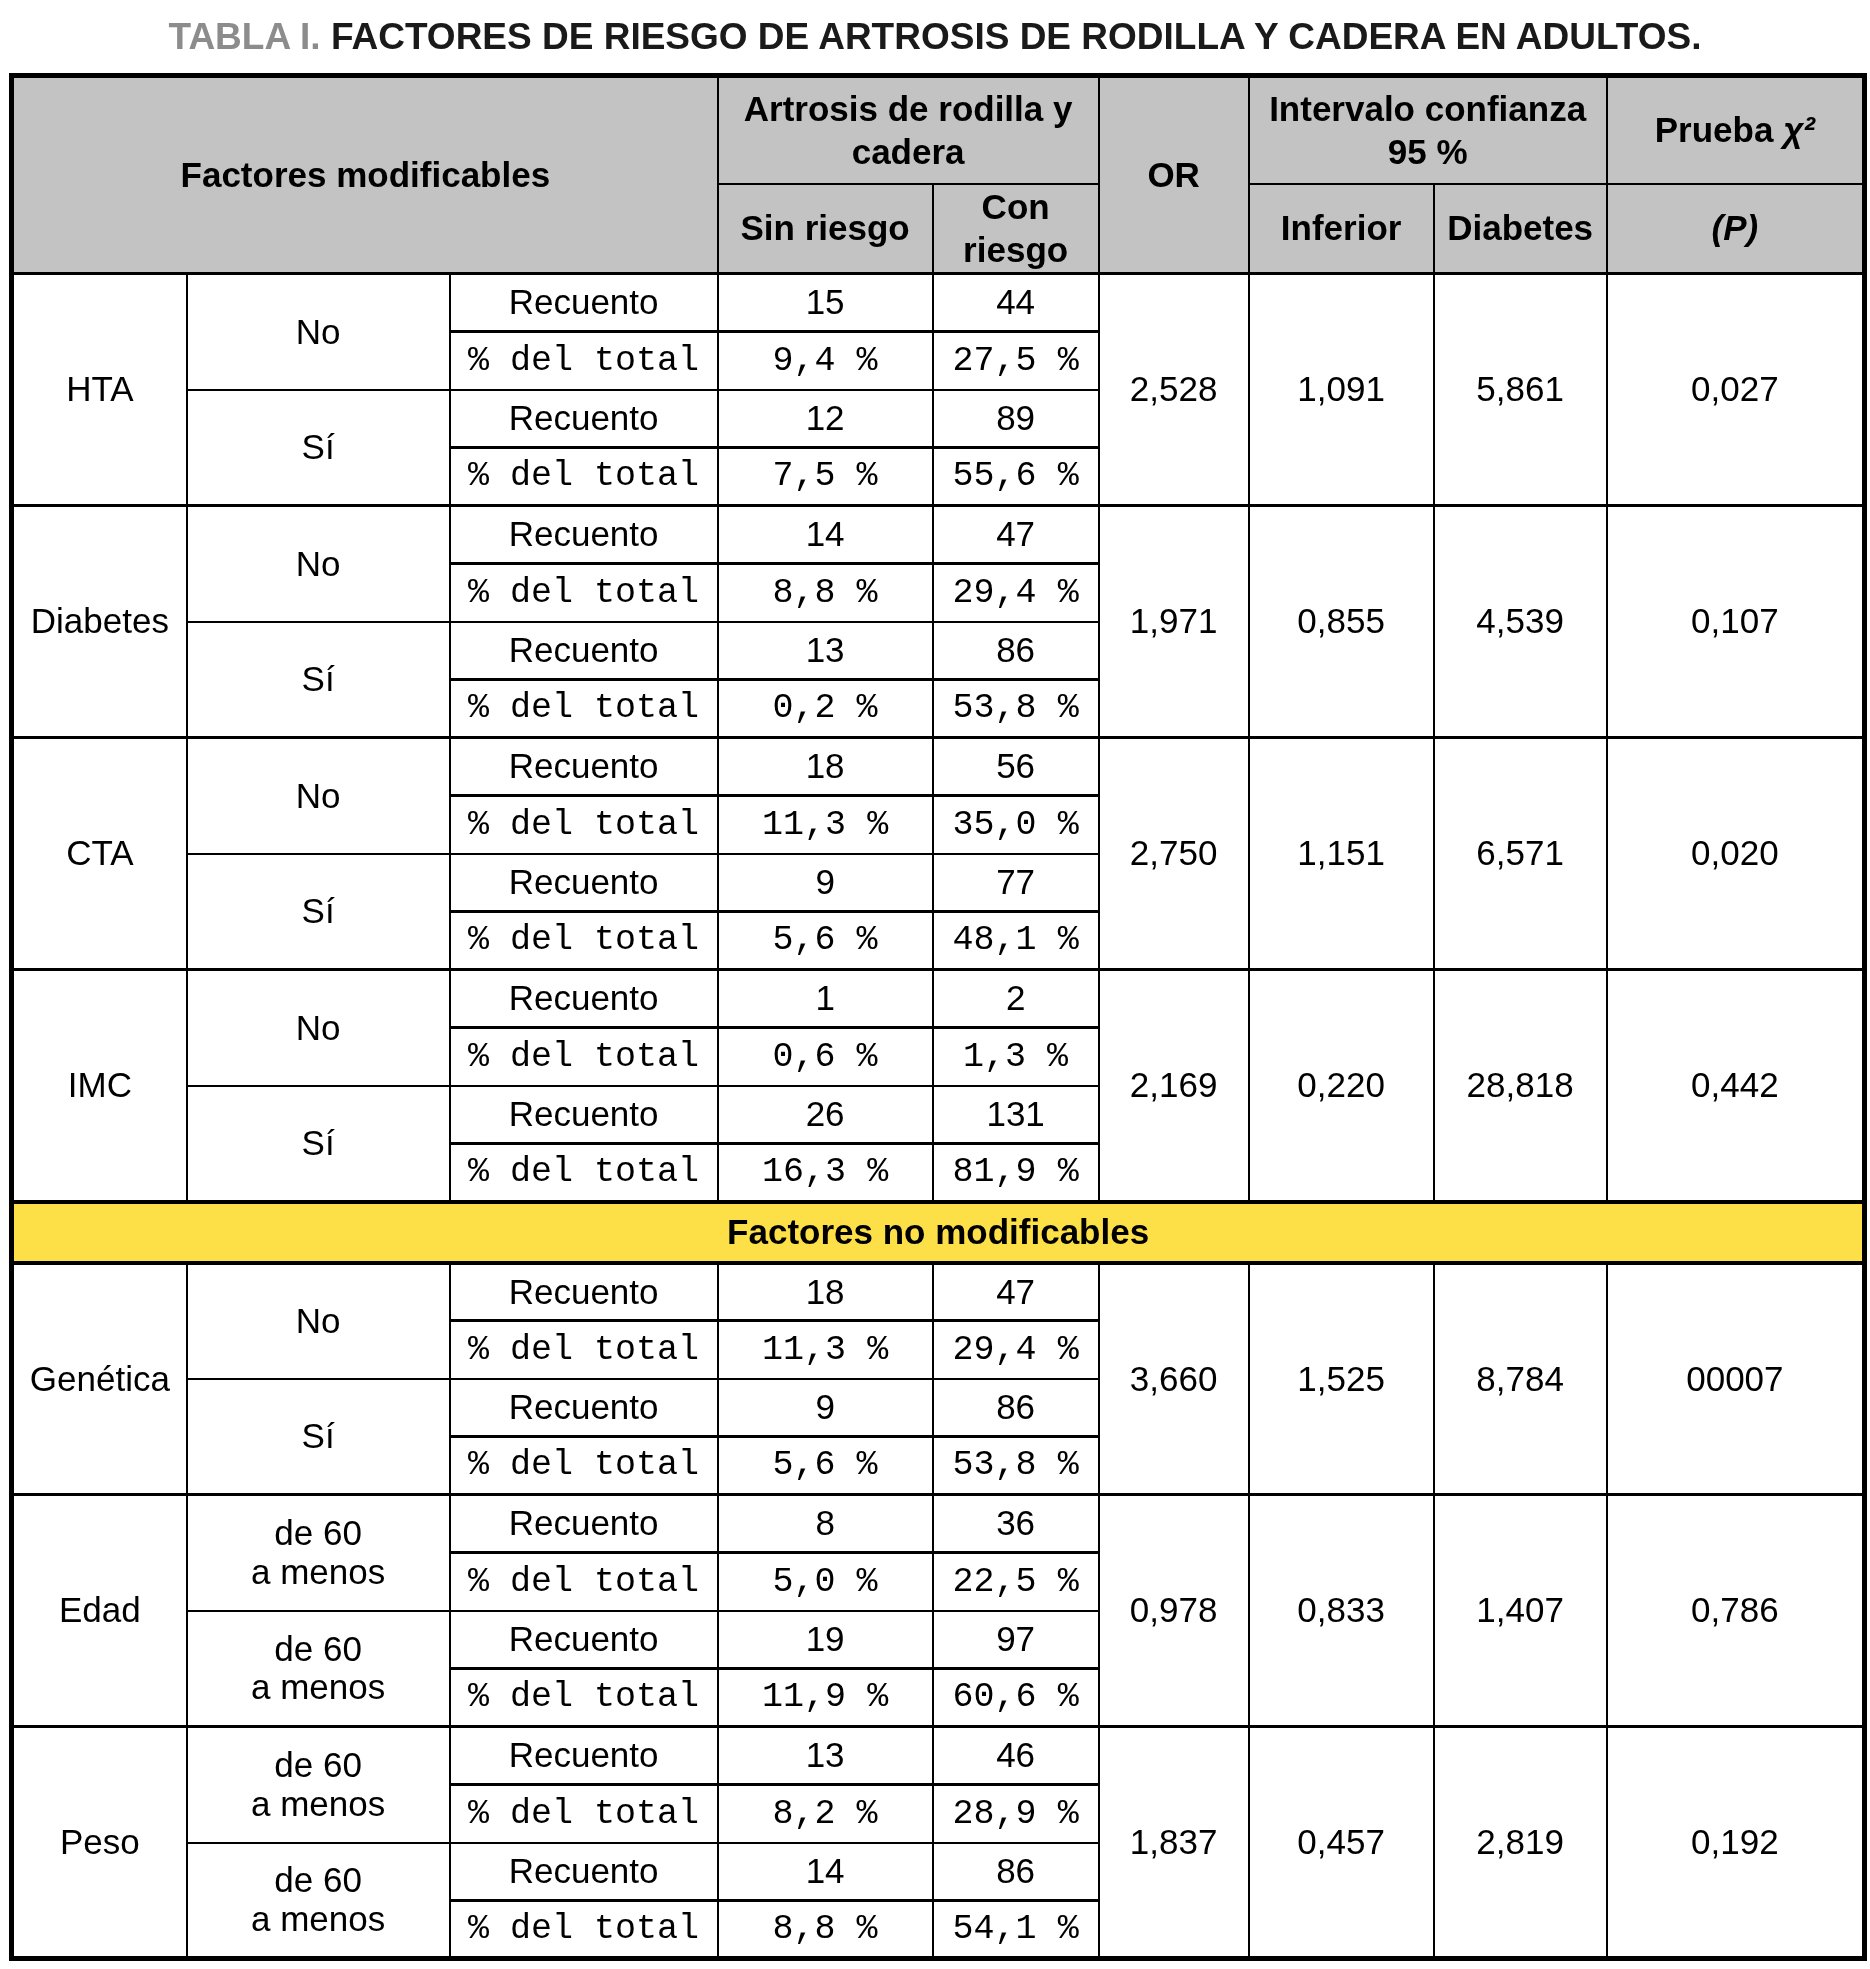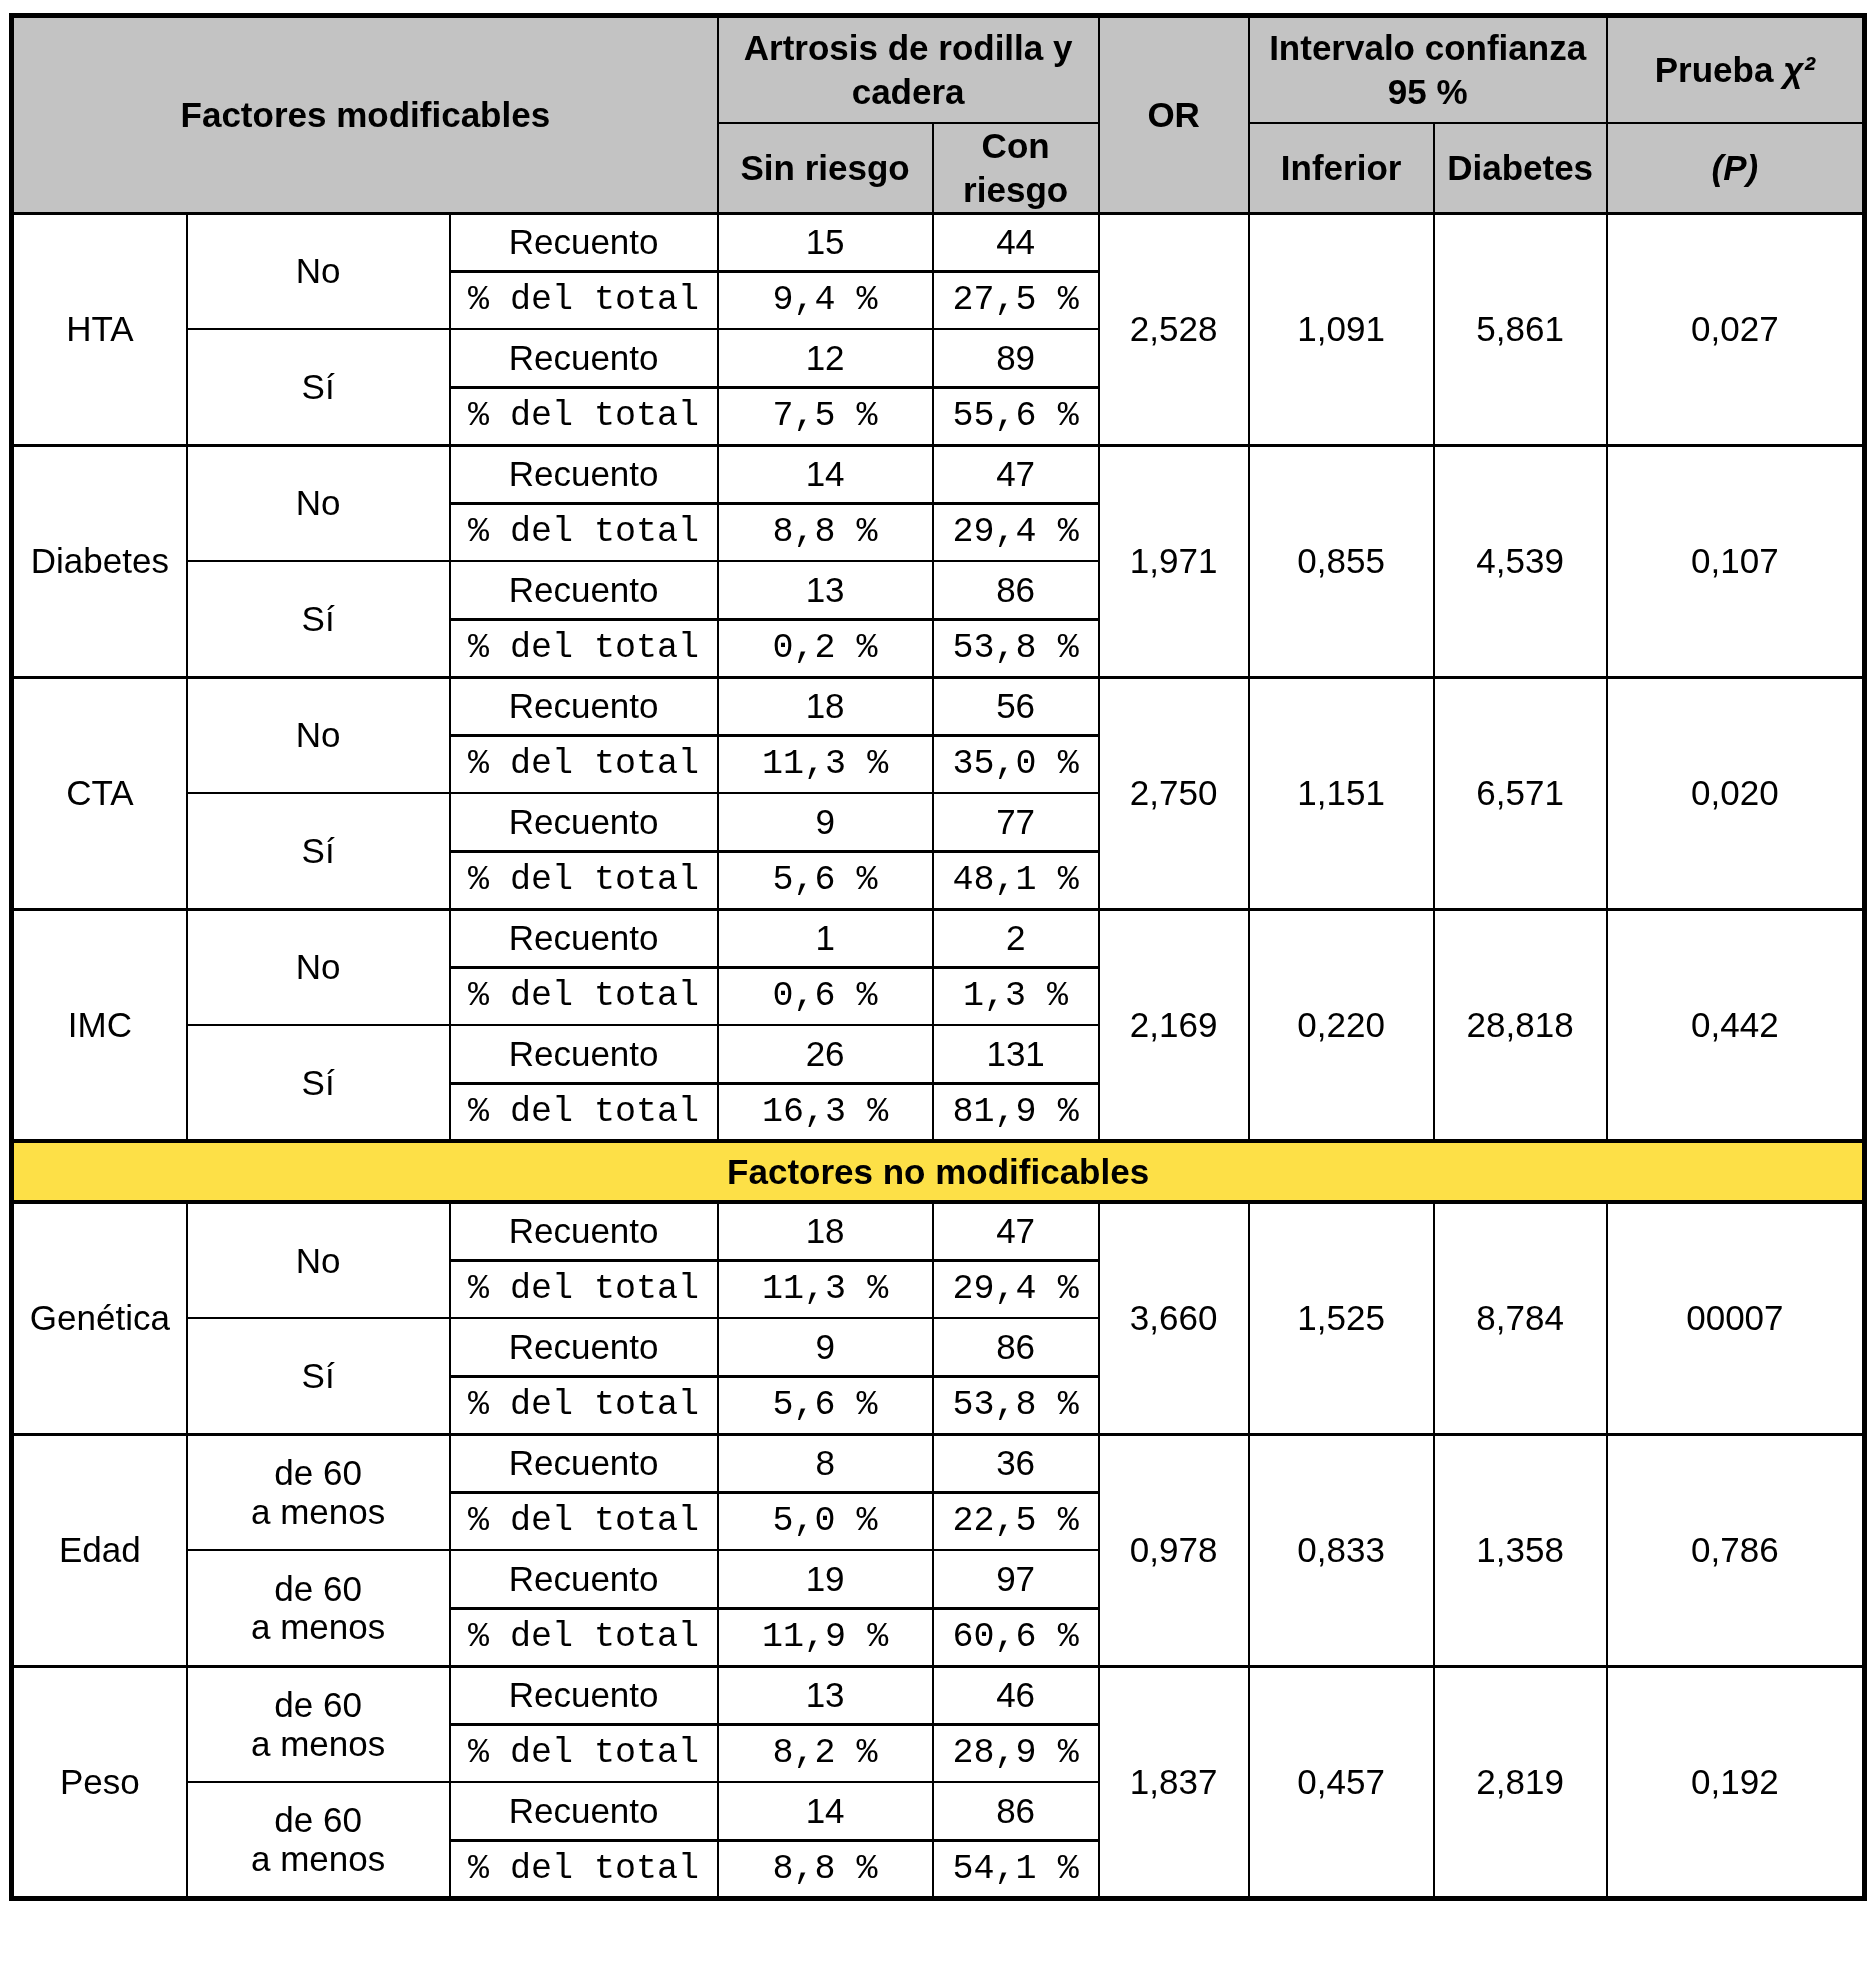--- a/index.html
+++ b/index.html
@@ -62,20 +62,23 @@
     border-top: 4.6px solid #000;
     border-bottom: 4.6px solid #000;
     height: 57px;
   }
 </style>
 </head>
 <body>
 
 <div class="page">
 
+  <div class="title">
+    <span class="title-prefix">TABLA I.</span><span class="title-text"> FACTORES DE RIESGO DE ARTROSIS DE RODILLA Y CADERA EN ADULTOS.</span>
+  </div>
 
   <table class="riesgo">
     <colgroup>
       <col style="width:175px">
         <col style="width:263px">
         <col style="width:268px">
       <col style="width:215px">
         <col style="width:166px">
         <col style="width:150px">
       <col style="width:185px">
@@ -248,21 +251,21 @@
 
       <tr class="sec">
         <td class="factor" rowspan="4">Edad</td>
         <td class="level" rowspan="2">de 60
 a menos</td>
         <td>Recuento</td>
         <td>8</td>
         <td>36</td>
         <td rowspan="4">0,978</td>
         <td rowspan="4">0,833</td>
-        <td rowspan="4">1,358</td>
+        <td rowspan="4">1,407</td>
         <td rowspan="4">0,786</td>
       </tr>
       <tr class="pct">
         <td>% del total</td>
         <td>5,0 %</td>
         <td>22,5 %</td>
       </tr>
       <tr>
         <td class="level" rowspan="2">de 60
 a menos</td>

